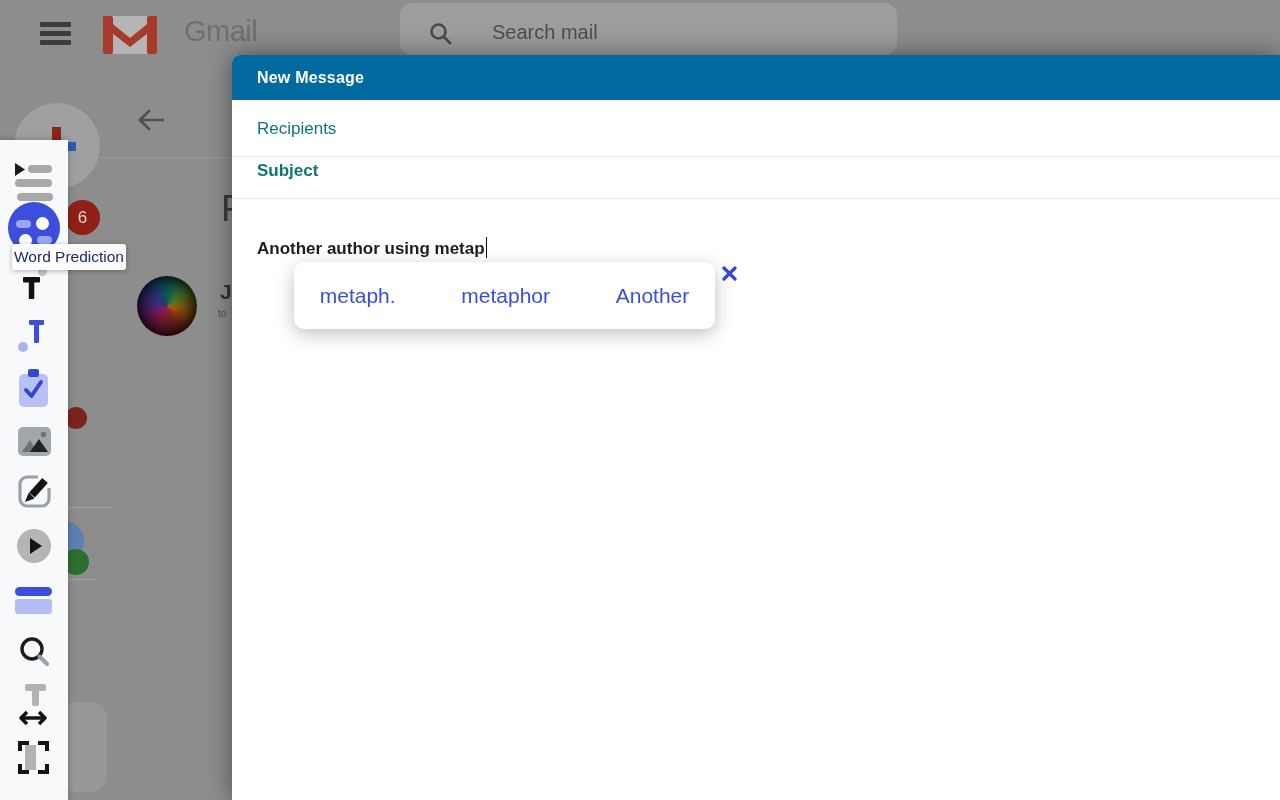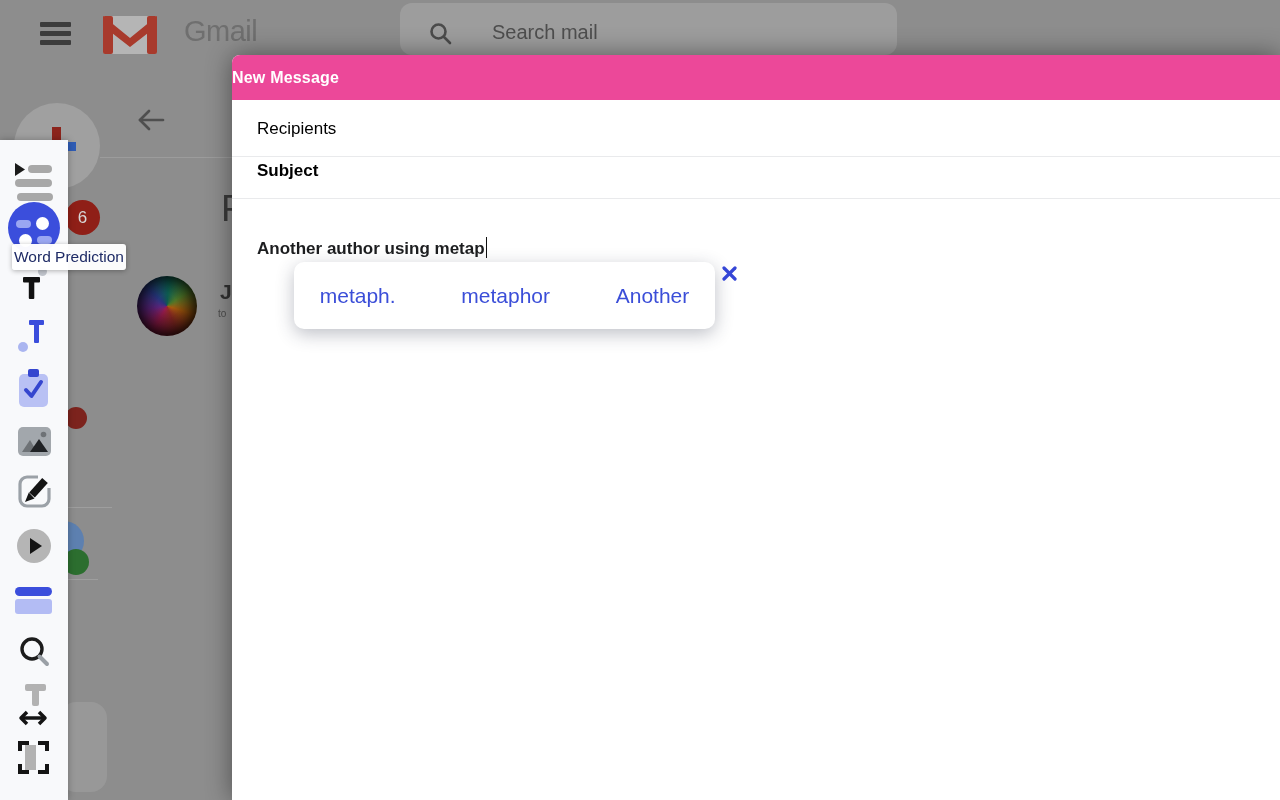--- a/index.html
+++ b/index.html
@@ -40,23 +40,23 @@
   #dot-red{left:65px;top:407px;width:22px;height:22px;border-radius:50%;background:#7c231d;}
   #row-line-1{left:68px;top:507px;width:44px;height:1px;background:#9e9e9e;}
   #dot-blue{left:44px;top:521px;width:40px;height:40px;border-radius:50%;background:#5d80b0;}
   #dot-green{left:63px;top:549px;width:26px;height:26px;border-radius:50%;background:#2c6e2f;}
   #row-line-2{left:68px;top:579px;width:30px;height:1px;background:#9e9e9e;}
   #bottom-blob{left:60px;top:702px;width:47px;height:90px;border-radius:16px;background:#989898;}
 
   
   #compose{left:232px;top:55px;width:1048px;height:745px;background:#fff;
     border-radius:8px 0 0 0;box-shadow:0 0 26px rgba(0,0,0,.45);}
-  #compose-header{position:absolute;left:0;top:0;width:100%;height:45px;background:#ec4899;
-    border-radius:8px 0 0 0;color:#fff;font-size:16px;font-weight:700;line-height:45px;letter-spacing:.2px;}
-  .field-row{position:absolute;left:0;width:100%;padding-left:25px;color:#000000;font-size:17px;border-bottom:1px solid #e9eaec;}
+  #compose-header{position:absolute;left:0;top:0;width:100%;height:45px;background:#0369a1;
+    border-radius:8px 0 0 0;color:#fff;font-size:16px;font-weight:700;line-height:45px;padding-left:25px;letter-spacing:.2px;}
+  .field-row{position:absolute;left:0;width:100%;padding-left:25px;color:#0f766e;font-size:17px;border-bottom:1px solid #e9eaec;}
   #recipients-row{top:45px;height:57px;line-height:57px;}
   #subject-row{top:88px;height:56px;line-height:56px;font-weight:bold;}
   #body-editor{position:absolute;left:25px;top:182px;font-size:17px;color:#1d1e20;line-height:22px;font-weight:bold;}
   #text-cursor{display:inline-block;width:1.5px;height:21px;background:#111;margin-left:1px;vertical-align:-4px;}
 
   
   #prediction-popup{left:294px;top:262px;width:421px;height:67px;background:#fff;border-radius:10px;
     box-shadow:0 5px 18px rgba(40,45,70,.30);display:flex;align-items:center;justify-content:space-evenly;z-index:20;gap:40px;}
   .suggestion{font-size:21px;font-weight:500;color:#3b4ed8;cursor:pointer;}
   #popup-close{left:722px;top:266px;z-index:21;cursor:pointer;}

